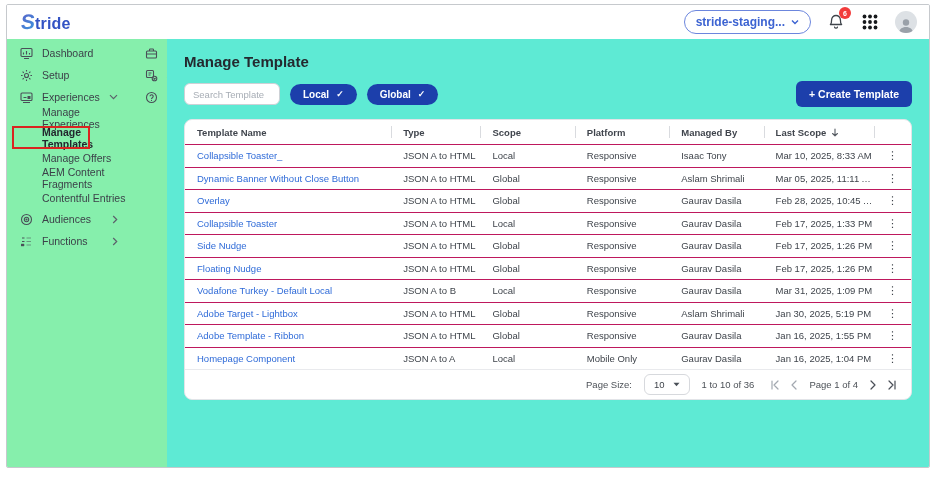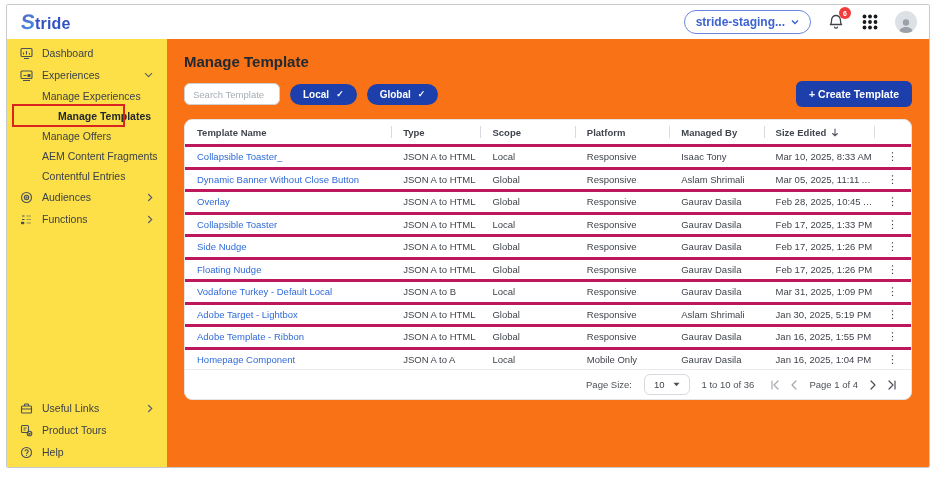--- a/index.html
+++ b/index.html
@@ -13,47 +13,47 @@
   .logo .rest { font-size:16px; font-weight:700; color:#3353c4; letter-spacing:.2px; }
   .topbar .spacer { flex:1; }
   .env-pill { display:flex; align-items:center; gap:6px; border:1px solid #6c86dd; border-radius:13px; padding:4px 11px; color:#3c63d2; font-size:12px; font-weight:600; cursor:pointer; background:#fff; }
   .env-pill svg { stroke:#3c63d2; }
   .icon-btn { position:relative; margin-left:16px; cursor:pointer; display:flex; align-items:center; }
   .badge { position:absolute; top:-6px; right:-6px; min-width:12px; height:12px; border-radius:7px; background:#f23b3b; color:#fff; font-size:7px; font-weight:700; display:flex; align-items:center; justify-content:center; padding:0 2px; }
   .avatar { width:22px; height:22px; border-radius:50%; background:#dde1e5; margin-left:16px; display:flex; align-items:flex-end; justify-content:center; overflow:hidden; cursor:pointer; }
 
   
   .app-body { display:flex; height:calc(100% - 34px); }
-  .sidebar { width:160px; background:#fde047; display:flex; flex-direction:column; padding-top:3px; font-size:10.5px; color:#3c4149; }
+  .sidebar { width:160px; background:#86efac; display:flex; flex-direction:row; padding-top:3px; font-size:10.5px; color:#3c4149; }
   .nav-top { flex:1; }
   .it { display:flex; align-items:center; height:22px; padding-left:13px; gap:9px; cursor:pointer; }
   .it svg { flex:0 0 auto; }
   .chev { margin-left:auto; margin-right:14px; display:flex; }
   .sub { display:flex; align-items:center; height:20px; padding-left:35px; cursor:pointer; color:#3c4149; }
   .sub.active { font-weight:700; color:#23272e; position:relative;justify-content:center; }
   .sub.active .ann { position:absolute; left:5px; right:42px; top:-2px; bottom:-1px; border:2px solid #da2420; pointer-events:none; }
   .nav-footer { padding-bottom:4px; }
 
   
-  .main { flex:1; background:#f97316; padding:14px 17px 0 17px; }
+  .main { flex:1; background:#5eead4; padding:14px 17px 0 17px; }
   .page-title { font-size:15px; font-weight:600; color:#24292f; }
   .toolbar { display:flex; align-items:center; margin-top:11px; gap:10px; }
   .search { width:96px; height:22px; border:1px solid #cdd1d6; border-radius:6px; padding:0 8px; font-size:9.5px; color:#333; font-family:"Liberation Sans",sans-serif; outline:none; }
   .search::placeholder { color:#a7adb5; }
   .pill { display:flex; align-items:center; gap:7px; background:#1c3fab; color:#fff; border:none; border-radius:13px; padding:5px 13px; font-size:10px; font-weight:700; cursor:pointer; font-family:"Liberation Sans",sans-serif; }
   .pill .chk { font-size:9px; }
   .create-btn { margin-left:auto; background:#1c3fab; color:#fff; border:none; border-radius:6px; padding:7px 13px; font-size:10.5px; font-weight:700; cursor:pointer; font-family:"Liberation Sans",sans-serif; }
 
   
   .table-card { margin-top:12px; border:1px solid #e2e4e8; border-radius:8px; overflow:hidden; background:#fff; }
   .tr { display:grid; grid-template-columns:28.4% 12.3% 13% 13% 13% 15.2% 5.1%; align-items:center; }
   .thead { height:24px; }
   .th { font-size:9.5px; font-weight:600; color:#40454d; padding-left:12px; position:relative; display:flex; align-items:center; gap:5px; height:100%; }
   .th:not(:first-child)::before { content:''; position:absolute; left:0; top:6px; bottom:6px; width:1px; background:#d9dbdf; }
-  .row { border-top:3px solid #be185d; height:22.5px; }
+  .row { border-top:1px solid #be185d; height:22.5px; }
   .td { font-size:9.5px; color:#3f444b; padding-left:12px; white-space:nowrap; overflow:hidden; text-overflow:ellipsis; }
   .td.link { color:#2f6bd8; cursor:pointer; }
   .kebab { text-align:center; font-size:11px; color:#3f444b; cursor:pointer; letter-spacing:0; }
   .tfoot { border-top:1px solid #e9eaed; height:30px; display:flex; align-items:center; justify-content:flex-end; gap:12px; padding-right:14px; font-size:9.5px; color:#4c5157; }
   .pgsize { display:flex; align-items:center; gap:8px; border:1px solid #d7d9dd; border-radius:6px; padding:4px 9px; cursor:pointer; color:#3f444b; }
   .pager { display:flex; align-items:center; gap:12px; margin-left:4px; }
   .pager .pbtn { display:flex; cursor:pointer; }
   .muted svg { stroke:#a2a8b0; }
   .dark svg { stroke:#4a4f57; }
 </style>
@@ -112,20 +112,27 @@
       <div class="nav-top">
         <div class="it">
           <svg width="13" height="13" viewBox="0 0 13 13" fill="none" stroke="#4a5058" stroke-width="1.1">
               <rect x="1" y="1.5" width="11" height="8" rx="1"></rect>
               <path d="M3.5 7.5v-2M6.5 7.5v-3.5M9.5 7.5V6M4 11.5h5"></path>
             </svg>
           <span>Dashboard</span>
         </div>
         <div class="it">
           <svg width="13" height="13" viewBox="0 0 13 13" fill="none" stroke="#4a5058" stroke-width="1.1">
+              <circle cx="6.5" cy="6.5" r="2"></circle>
+              <path d="M6.5 1v1.6M6.5 10.4V12M1 6.5h1.6M10.4 6.5H12M2.6 2.6l1.2 1.2M9.2 9.2l1.2 1.2M10.4 2.6L9.2 3.8M3.8 9.2l-1.2 1.2"></path>
+            </svg>
+          <span>Setup</span>
+        </div>
+        <div class="it">
+          <svg width="13" height="13" viewBox="0 0 13 13" fill="none" stroke="#4a5058" stroke-width="1.1">
               <rect x="1" y="2" width="11" height="7.5" rx="1"></rect>
               <path d="M3 11.5h7M3.5 6.5h3"></path>
               <rect x="7.5" y="5" width="3" height="3" fill="#4a5058" stroke="none"></rect>
             </svg>
           <span>Experiences</span>
           <span class="chev">
               <svg width="9" height="6" viewBox="0 0 9 6" fill="none" stroke="#5c626b" stroke-width="1.2">
                 <path d="M1 1.2l3.5 3.5L8 1.2"></path>
               </svg>
             </span>
@@ -237,21 +244,21 @@
           <div class="th">
               <span>Scope</span>
             </div>
           <div class="th">
               <span>Platform</span>
             </div>
           <div class="th">
               <span>Managed By</span>
             </div>
           <div class="th">
-              <span>Size Edited</span>
+              <span>Last Scope</span>
             <svg width="8" height="9" viewBox="0 0 8 9" fill="none" stroke="#555a61" stroke-width="1.1" stroke-linecap="round" stroke-linejoin="round">
                 <path d="M4 1v6.5M1.6 5.5L4 7.9l2.4-2.4"></path>
               </svg>
           </div>
           <div class="th"></div>
         </div>
 
         <div class="tr row">
           <div class="td link">Collapsible Toaster_</div>
           <div class="td">JSON A to HTML</div>

